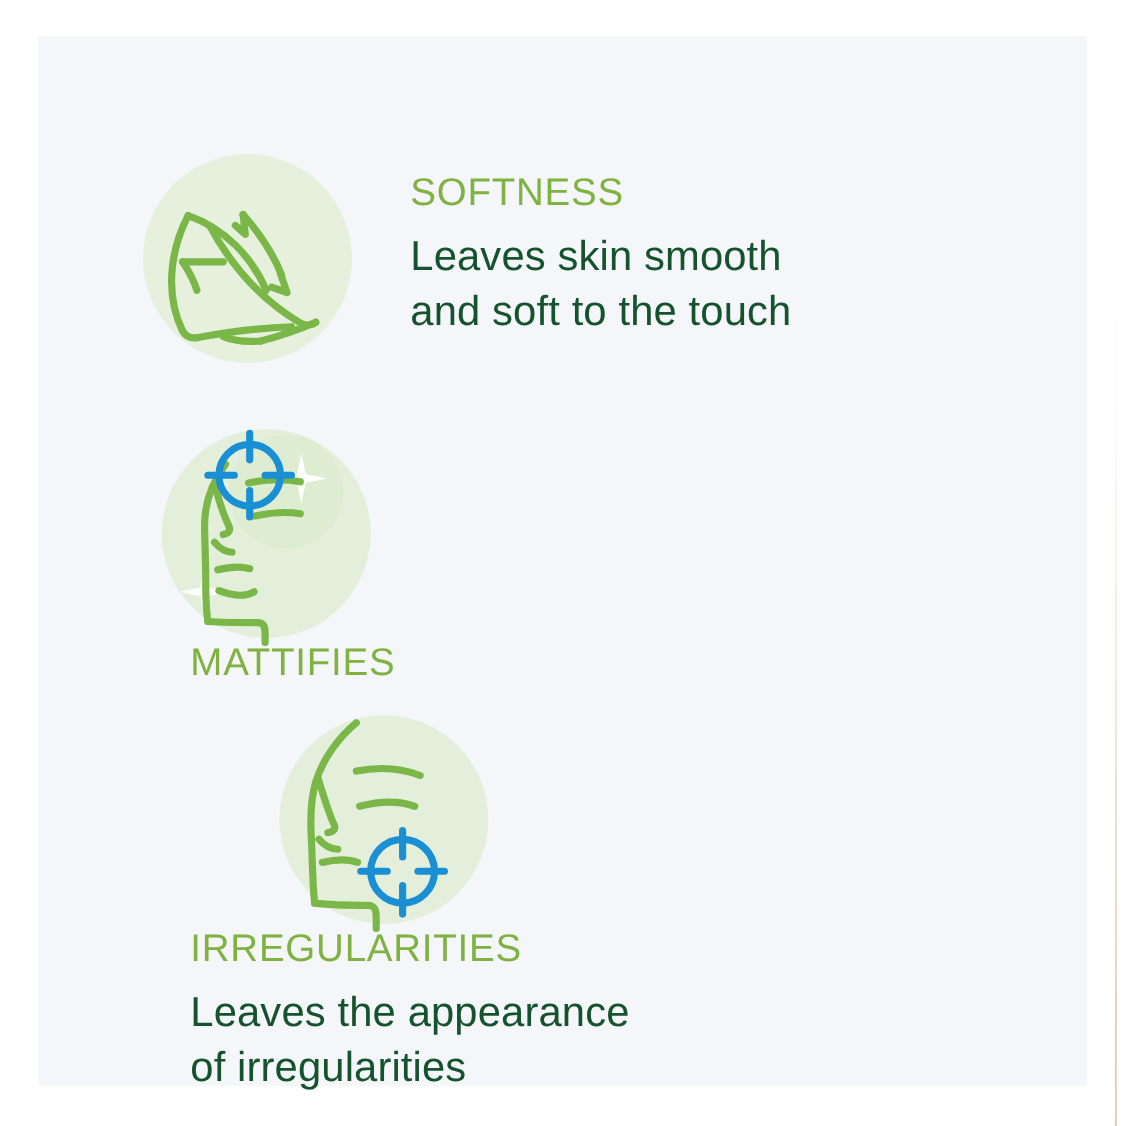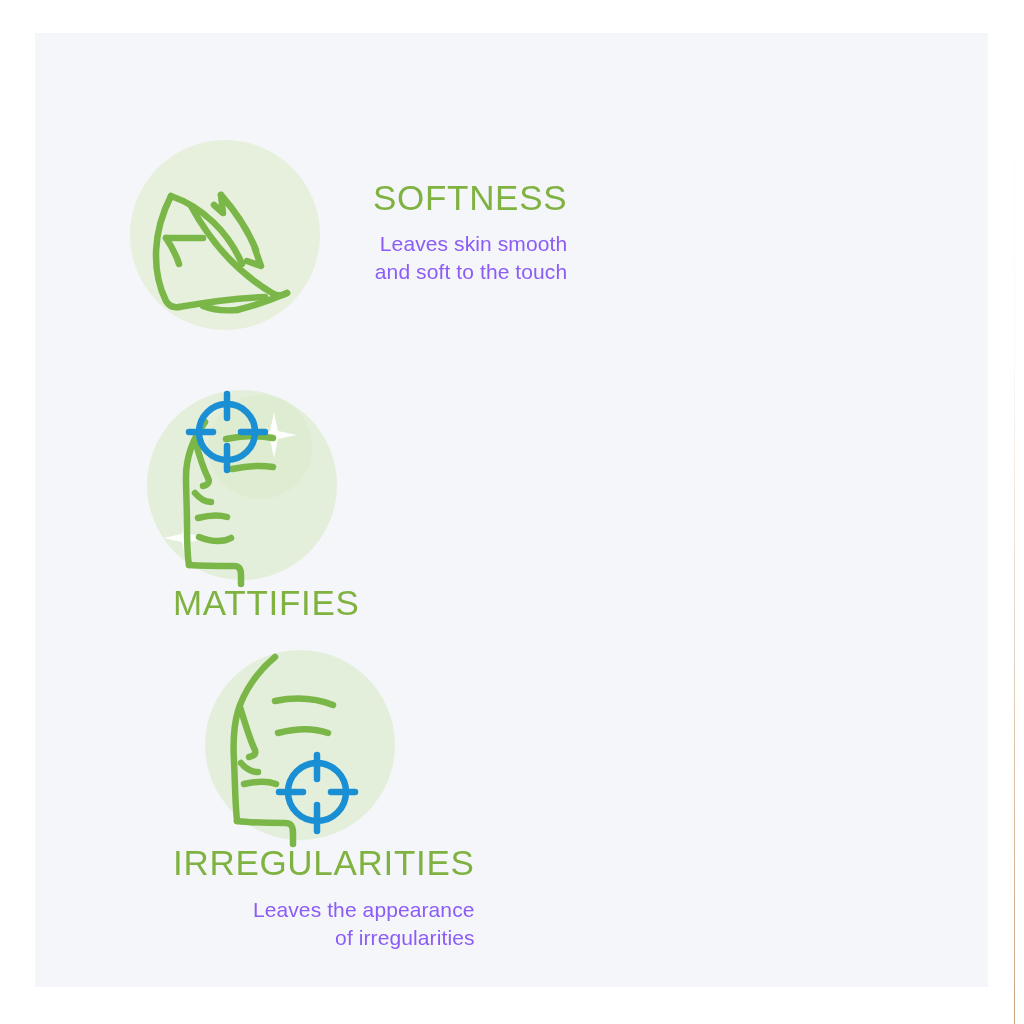--- a/index.html
+++ b/index.html
@@ -43,21 +43,20 @@
     left: 0;
     top: 0;
     width: 100%;
   }
 
   .feature-row {
     position: absolute;
     left: 90px;
     display: flex;
     align-items: center;
-    text-align: right;
   }
   .feature-row.row-0 { top: 102px; }
   .feature-row.row-1 { top: 352px; flex-direction: column; }
   .feature-row.row-2 { top: 612px; flex-direction: column; }
 
   .icon-wrap {
     position: relative;
     width: 200px;
     height: 200px;
     flex: 0 0 200px;
@@ -78,22 +77,22 @@
     color: #7fb241;
     font-size: 35px;
     letter-spacing: 0.7px;
     font-weight: 400;
     line-height: 1.05;
     margin: 0 0 14px 0;
     white-space: nowrap;
   }
 
   .feature-desc {
-    color: #8b5cf6;
-    font-size: 21px;
+    color: #14532d;
+    font-size: 38px;
     font-weight: 400;
     line-height: 1.33;
     margin: 0;
     white-space: pre-line;
     letter-spacing: 0.1px;
   }
 </style>
 </head>
 <body>
 

